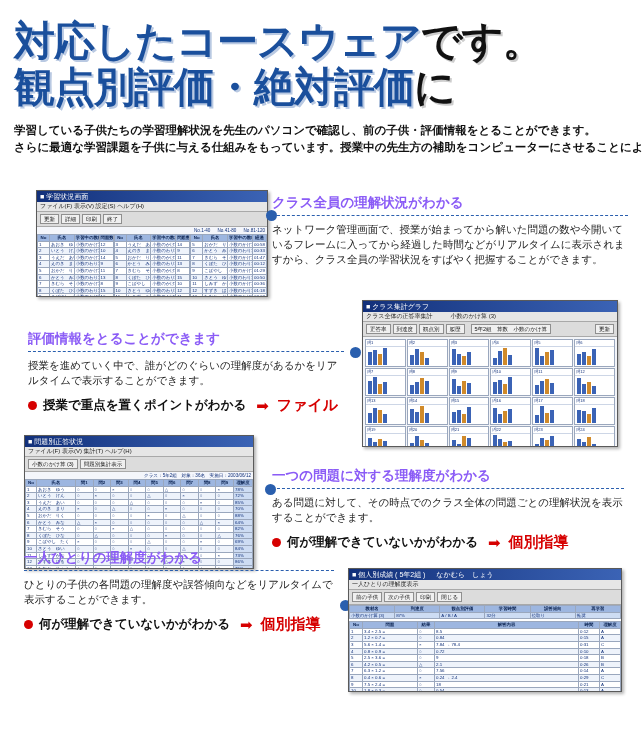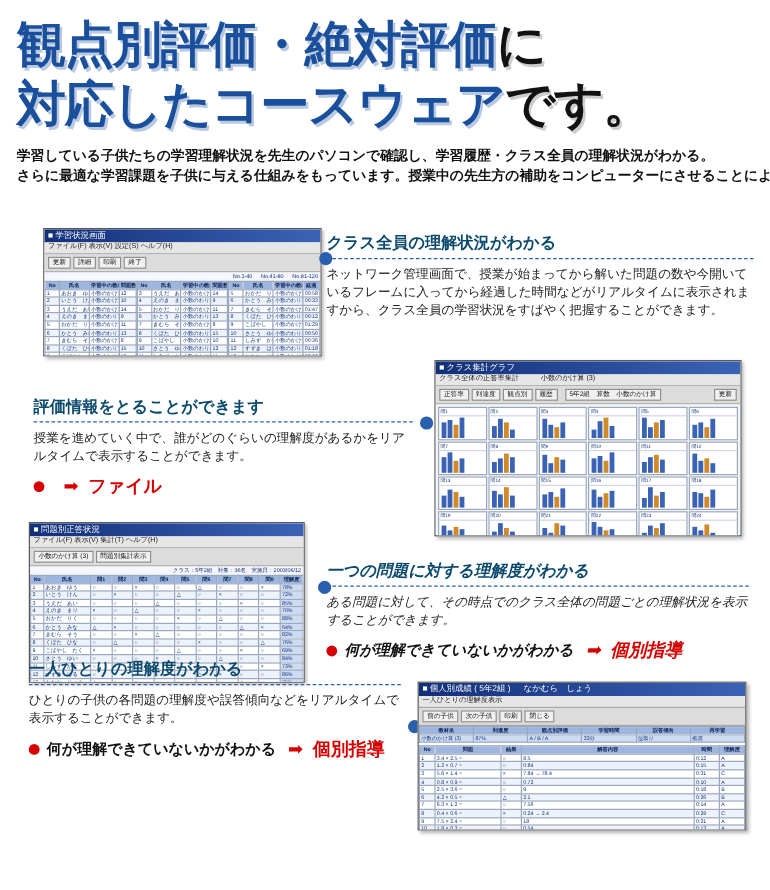--- a/index.html
+++ b/index.html
@@ -49,21 +49,21 @@
     font-size: 11.5px;
     line-height: 17px;
     color: #111111;
     font-weight: bold;
   }
   .lead div { white-space: nowrap; }
 
   
   .callout { position: absolute; }
   .callout-title {
-    color: #0c4a6e;
+    color: #8b5cf6;
     font-weight: bold;
     font-size: 13.5px;
     white-space: nowrap;
   }
   .callout-rule {
     border-bottom: 1px dashed #2a5fae;
     margin: 3px 0 6px 0;
   }
   .callout-body {
     font-size: 10.5px;
@@ -211,30 +211,30 @@
   }
   .gbar { width: 4px; background: #3b63b5; }
   .gbar.alt { background: #d08a2a; }
 </style>
 </head>
 <body>
 
 <div class="page">
 
   <div class="headline">
+    <div class="headline-line headline-line-2">
+      <span class="hl-blue">対応したコースウェア</span><span class="hl-black">です。</span>
+    </div>
     <div class="headline-line">
       <span class="hl-blue">観点別評価・絶対評価</span><span class="hl-black">に</span>
     </div>
-    <div class="headline-line headline-line-2">
-      <span class="hl-blue">対応したコースウェア</span><span class="hl-black">です。</span>
-    </div>
   </div>
 
   <div class="lead">
-    <div>学習している子供たちの学習理解状況を先生のパソコンで確認し、学習履歴・クラス全員の理解状況がわかる。</div>
+    <div>学習している子供たちの学習理解状況を先生のパソコンで確認し、前の子供・評価情報をとることができます。</div>
     <div>さらに最適な学習課題を子供に与える仕組みをもっています。授業中の先生方の補助をコンピューターにさせることにより、</div>
   </div>
 
   <div class="win" style="left:36px; top:190px; width:230px; height:105px;">
     <div class="win-title">■ 学習状況画面</div>
     <div class="win-menu">ファイル(F)  表示(V)  設定(S)  ヘルプ(H)</div>
     <div class="win-toolbar">
       <span class="tbtn">更新</span>
       <span class="tbtn">詳細</span>
       <span class="tbtn">印刷</span>
@@ -446,20 +446,21 @@
     <div class="callout-body">ネットワーク管理画面で、授業が始まってから解いた問題の数や今開いているフレームに入ってから経過した時間などがリアルタイムに表示されますから、クラス全員の学習状況をすばやく把握することができます。</div>
   </div>
   <div class="conn-dot" style="left:266px; top:210px;"></div>
 
   <div class="callout" style="left:28px; top:330px; width:316px;">
     <div class="callout-title">評価情報をとることができます</div>
     <div class="callout-rule"></div>
     <div class="callout-body">授業を進めていく中で、誰がどのぐらいの理解度があるかをリアルタイムで表示することができます。</div>
     <div class="bullet-row">
       <span class="red-dot"></span>
+      <span class="bullet-text">授業で重点を置くポイントがわかる</span>
       <span class="arrow">➡</span>
       <span class="red-strong">ファイル</span>
     </div>
   </div>
   <div class="conn-dot" style="left:350px; top:347px;"></div>
 
   <div class="win" style="left:362px; top:300px; width:254px; height:145px;">
     <div class="win-title">■ クラス集計グラフ</div>
     <div class="win-menu">クラス全体の正答率集計　　　小数のかけ算 (3)</div>
     <div class="win-toolbar">
@@ -896,21 +897,21 @@
               <td>△</td>
               <td>○</td>
               <td class="c-hi">75%</td>
             </tr>
 
       </tbody>
         </table>
     </div>
   </div>
 
-  <div class="callout" style="left:272px; top:467px; width:352px;font-style:italic;">
+  <div class="callout" style="left:272px; top:467px; width:352px;">
     <div class="callout-title">一つの問題に対する理解度がわかる</div>
     <div class="callout-rule"></div>
     <div class="callout-body">ある問題に対して、その時点でのクラス全体の問題ごとの理解状況を表示することができます。</div>
     <div class="bullet-row">
       <span class="red-dot"></span>
       <span class="bullet-text">何が理解できていないかがわかる</span>
       <span class="arrow">➡</span>
       <span class="red-strong">個別指導</span>
     </div>
   </div>

